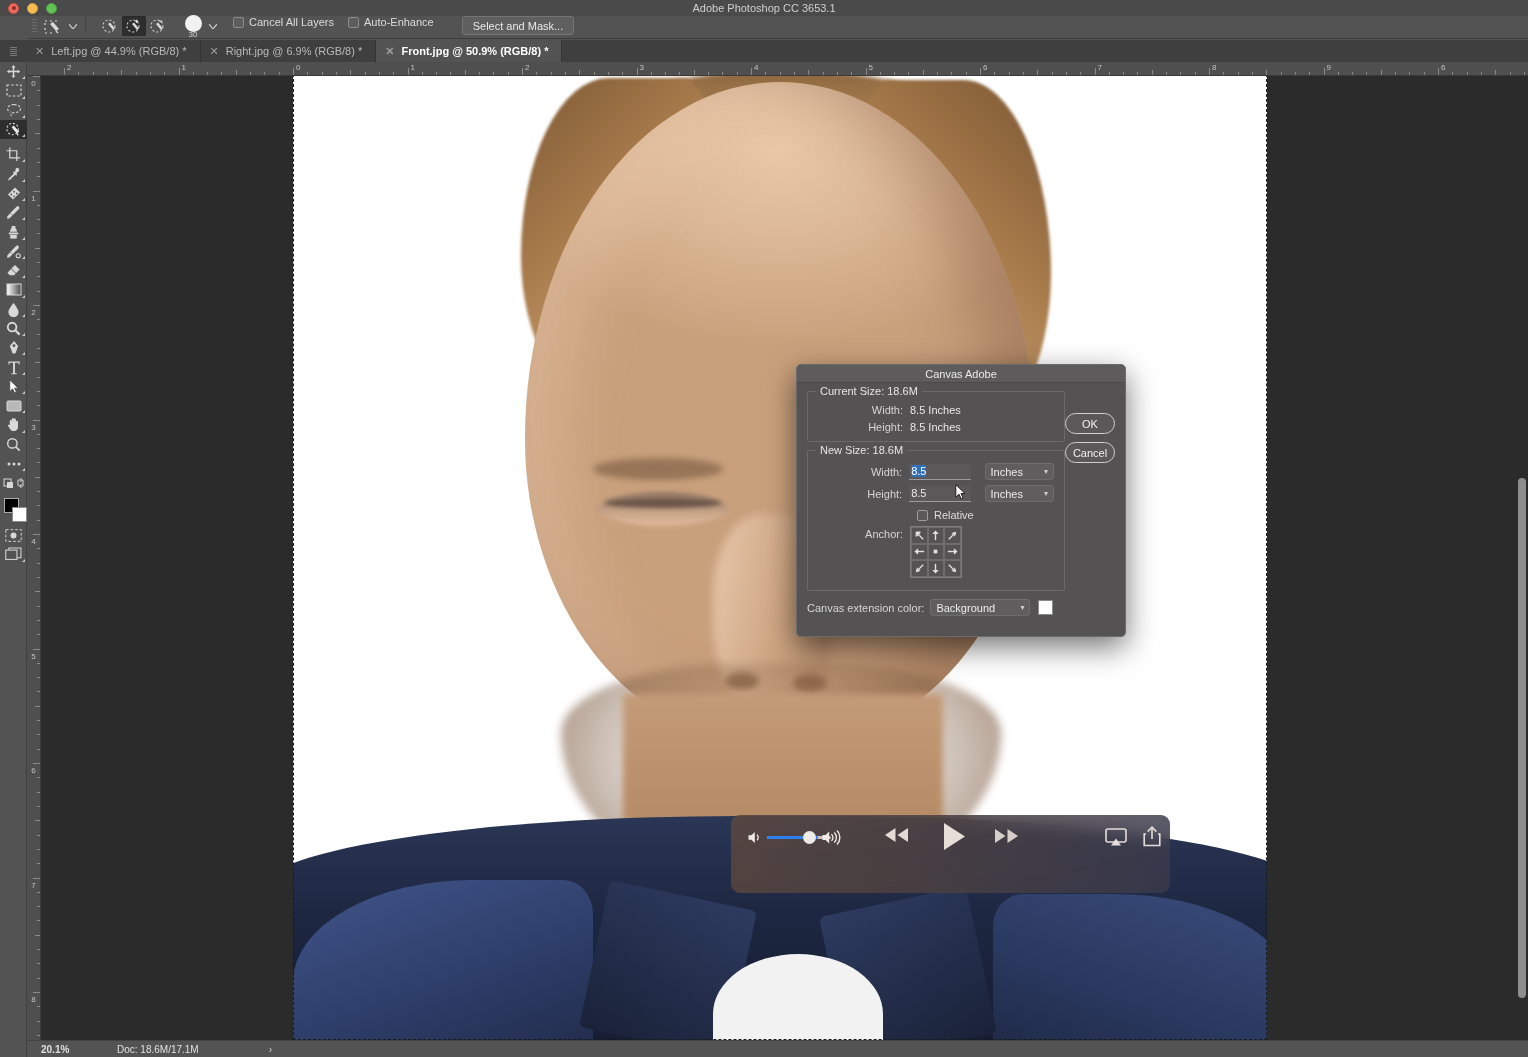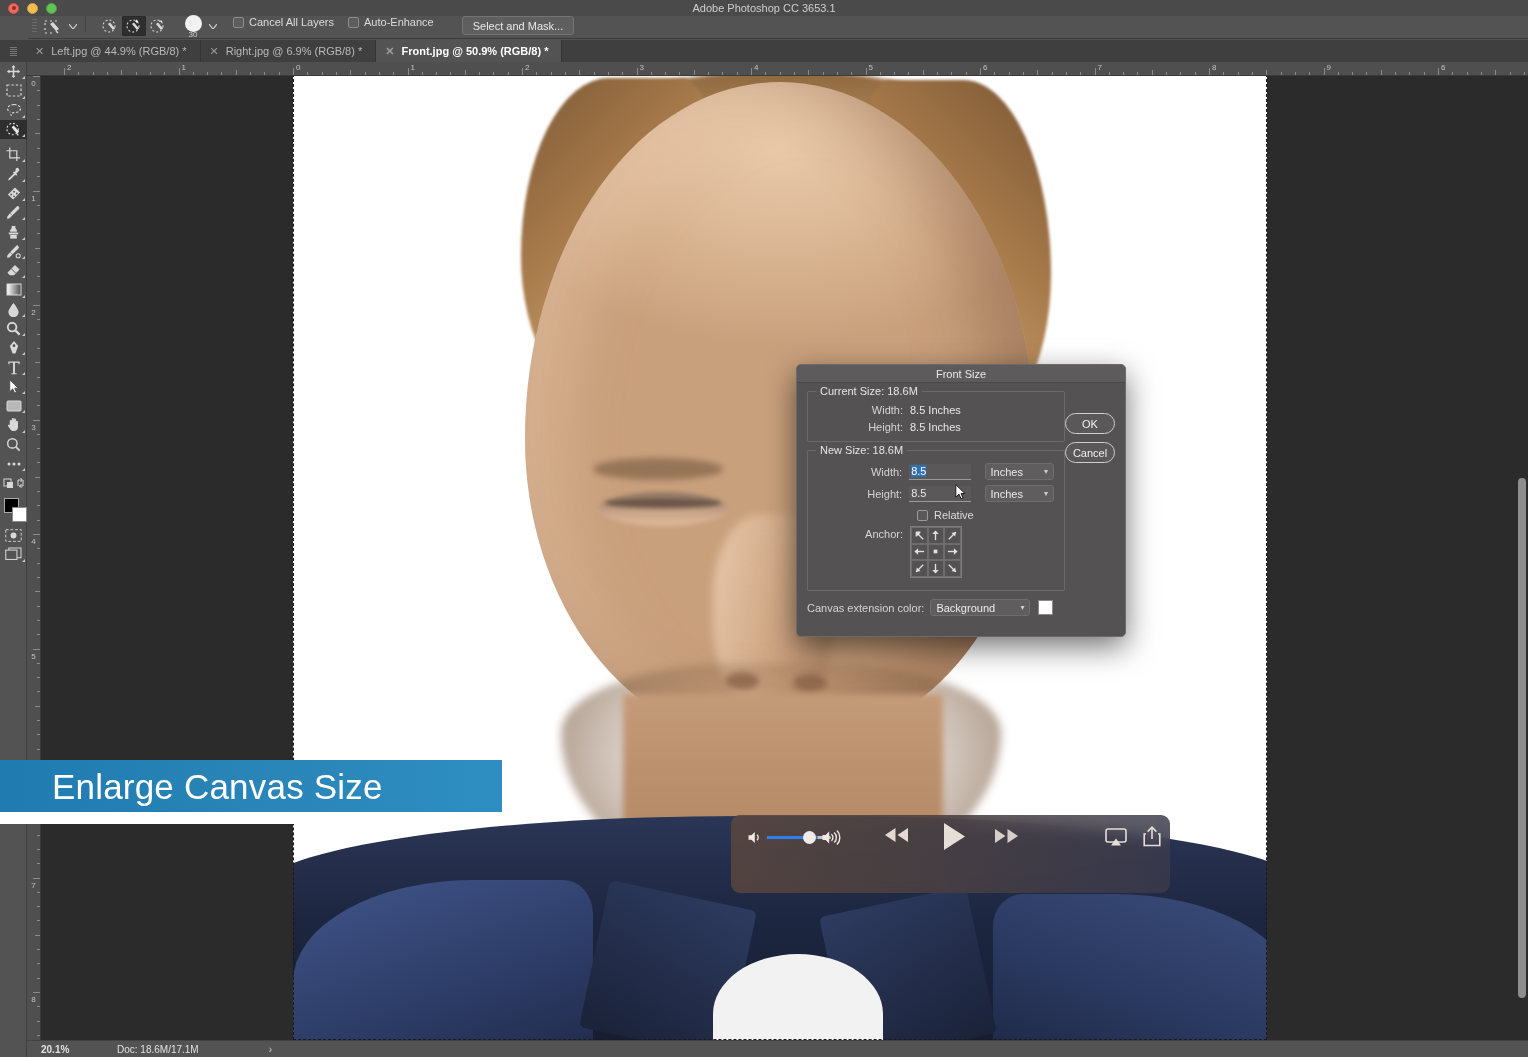--- a/index.html
+++ b/index.html
@@ -836,21 +836,21 @@
     <div class="hscroll"></div>
   </div>
 
   <div class="statusbar">
     <span class="st-zoom">20.1%</span>
     <span class="st-doc">Doc: 18.6M/17.1M</span>
     <span class="st-arrow">›</span>
   </div>
 
   <div class="dialog">
-    <div class="dlg-title">Front Size</div>
+    <div class="dlg-title">Canvas Adobe</div>
     <div class="dlg-body">
 
       <div class="dlg-btns">
         <div class="btn">OK</div>
         <div class="btn">Cancel</div>
       </div>
 
       <div class="group" style="width:258px;">
         <div class="glegend">Current Size: 18.6M</div>
         <div class="frow">
@@ -961,25 +961,20 @@
         </span>
         <span class="extswatch"></span>
       </div>
     </div>
   </div>
 
   <svg class="cursor-arrow" viewBox="0 0 11 16">
     <path d="M0.8 0.6 L0.8 13.2 L4 10.2 L6.1 14.9 L8.1 14 L6 9.6 L10 9.6 Z" fill="#ffffff" stroke="#1b1b1b" stroke-width="1"></path>
   </svg>
 
-  <div class="caption">
-    <div class="cap-bar"></div>
-    <div class="cap-text">Enlarge Canvas Size</div>
-    <div class="cap-under"></div>
-  </div>
 
   <div class="player">
     <div class="pl-row1">
       <svg class="vol-spk" width="17" height="17" viewBox="0 0 17 17">
         <path d="M1.5 6.2 H4.4 L7.8 3 V14 L4.4 10.8 H1.5 Z" fill="#efeae6"></path>
         <path d="M10 5.8 a3.6 3.6 0 0 1 0 5.4" fill="none" stroke="#efeae6" stroke-width="1.3"></path>
       </svg>
       <div class="vol-track">
         <div class="vol-fill"></div>
       </div>

